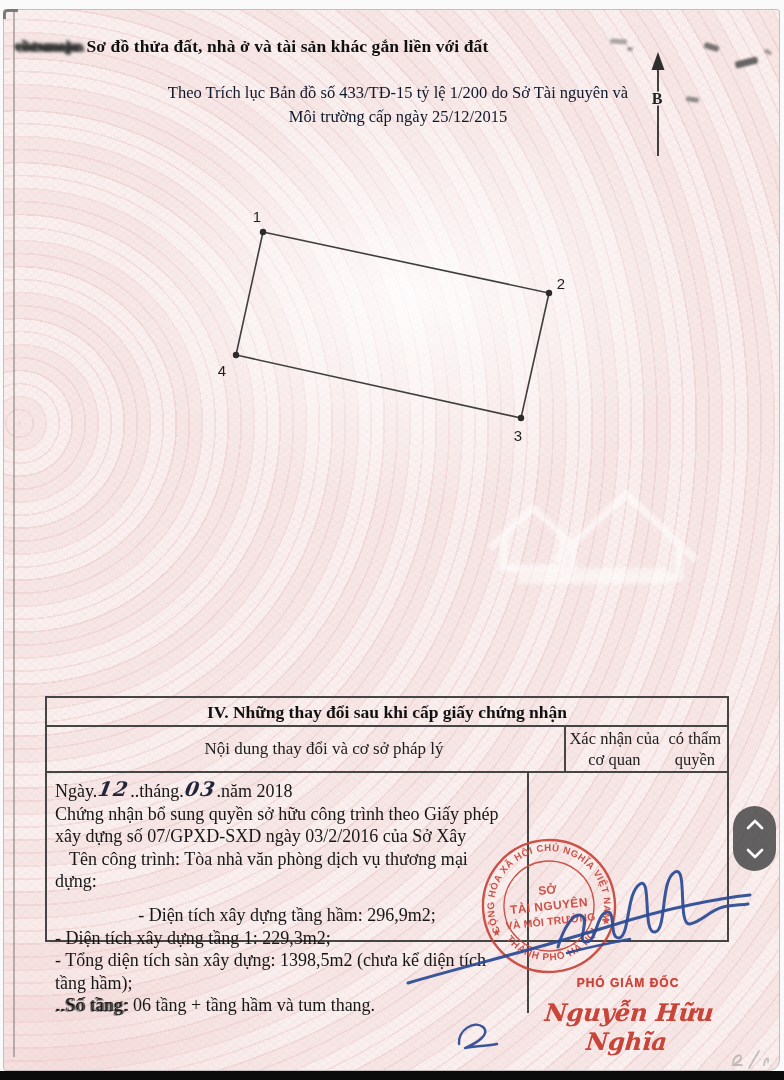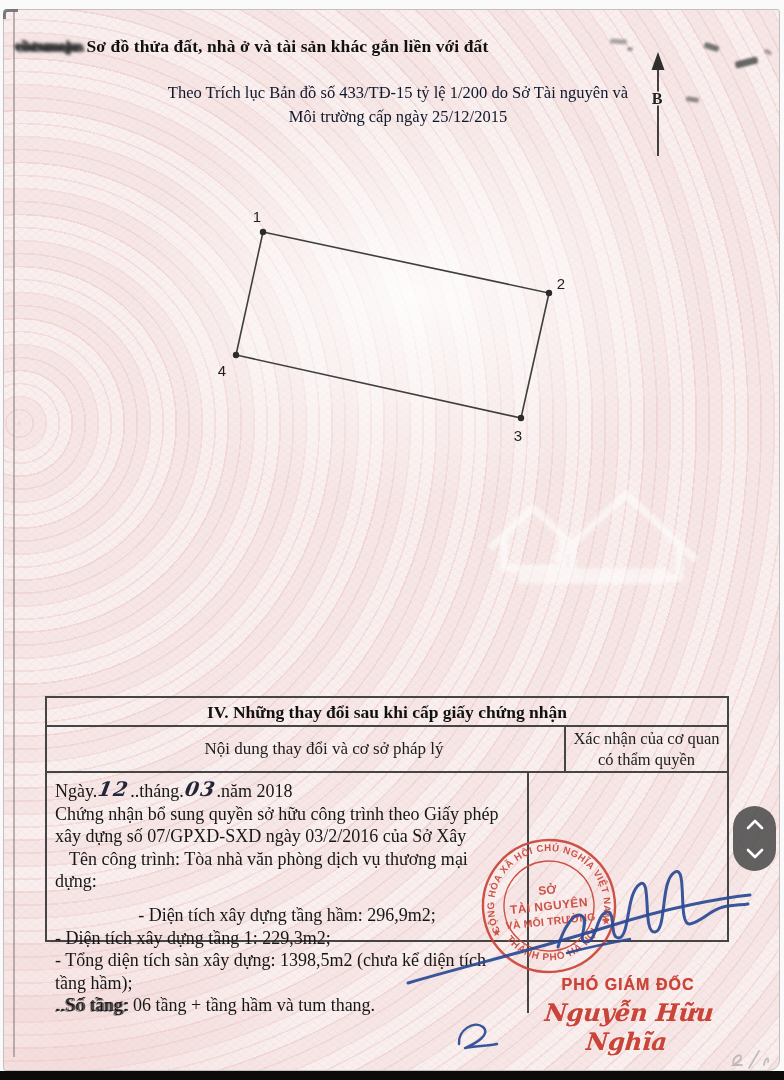--- a/index.html
+++ b/index.html
@@ -62,21 +62,21 @@
   .watermark{position:absolute;left:478px;top:476px;width:235px;height:118px;opacity:.55;z-index:1;filter:blur(1.6px);}
 
   
   .changes-table{
     position:absolute;left:45px;top:696px;width:684px;height:246px;
     border:2px solid #454545;z-index:4;background:transparent;
   }
   .t-title{height:29px;line-height:29px;text-align:center;font-weight:bold;font-size:17.5px;border-bottom:2px solid #454545;color:#111;}
   .t-head{display:flex;height:46px;border-bottom:2px solid #454545;padding-left:37px;}
   .th-left{width:482px;border-right:2px solid #454545;display:flex;align-items:center;justify-content:center;font-size:17px;}
-  .th-right{flex:1;display:flex;flex-direction:column;align-items:center;justify-content:center;font-size:16.5px;line-height:21px;text-align:center;}
+  .th-right{flex:1;display:flex;flex-direction:row;align-items:center;justify-content:center;font-size:16.5px;line-height:21px;text-align:center;}
   .t-body{display:flex;height:240px;}
   .tb-left{width:482px;border-right:2px solid #454545;padding:6px 8px 0 8px;font-size:18px;line-height:22.6px;color:#161616;}
   .tb-right{flex:1;position:relative;}
   .bl{margin:0;}
   .bl.indent{padding-left:14px;}
   .bl.gap{margin-top:11px;text-align:center;}
   .hw{
     display:inline-block;font-family:"DejaVu Serif",serif;font-style:italic;font-weight:bold;
     font-size:20px;letter-spacing:1.5px;color:#23263a;transform:skewX(-10deg) translateY(-1px);margin:0 1px;
   }
@@ -89,21 +89,21 @@
   .ring{font-size:9.6px;letter-spacing:.6px;}
   .ring-b{font-size:10px;letter-spacing:.8px;}
   .star{font-size:9px;text-anchor:middle;}
   .sct{text-anchor:middle;}
   .sc1{font-size:12px;}
   .sc2{font-size:12px;letter-spacing:.4px;}
   .sc3{font-size:10.5px;letter-spacing:.2px;}
 
   .approval-title{
     position:absolute;left:527px;top:976px;width:202px;text-align:center;z-index:5;
-    font-family:"Liberation Sans",sans-serif;font-weight:bold;font-size:16px;letter-spacing:1px;
+    font-family:"Liberation Sans",sans-serif;font-weight:bold;font-size:12px;letter-spacing:1px;
     color:var(--stamp-red,#c9453a);text-shadow:0 0 .7px rgba(217,86,74,.9);
   }
   .approval-name{
     position:absolute;left:520px;top:998px;width:216px;text-align:center;z-index:5;
     font-family:"DejaVu Serif",serif;font-style:italic;font-weight:bold;font-size:24px;
     color:var(--stamp-red,#c9453a);transform:skewX(-5deg);text-shadow:0 0 .6px rgba(220,87,74,.8);
   }
 
   
   .sig-svg{position:absolute;left:0;top:0;width:784px;height:1080px;z-index:6;pointer-events:none;}

